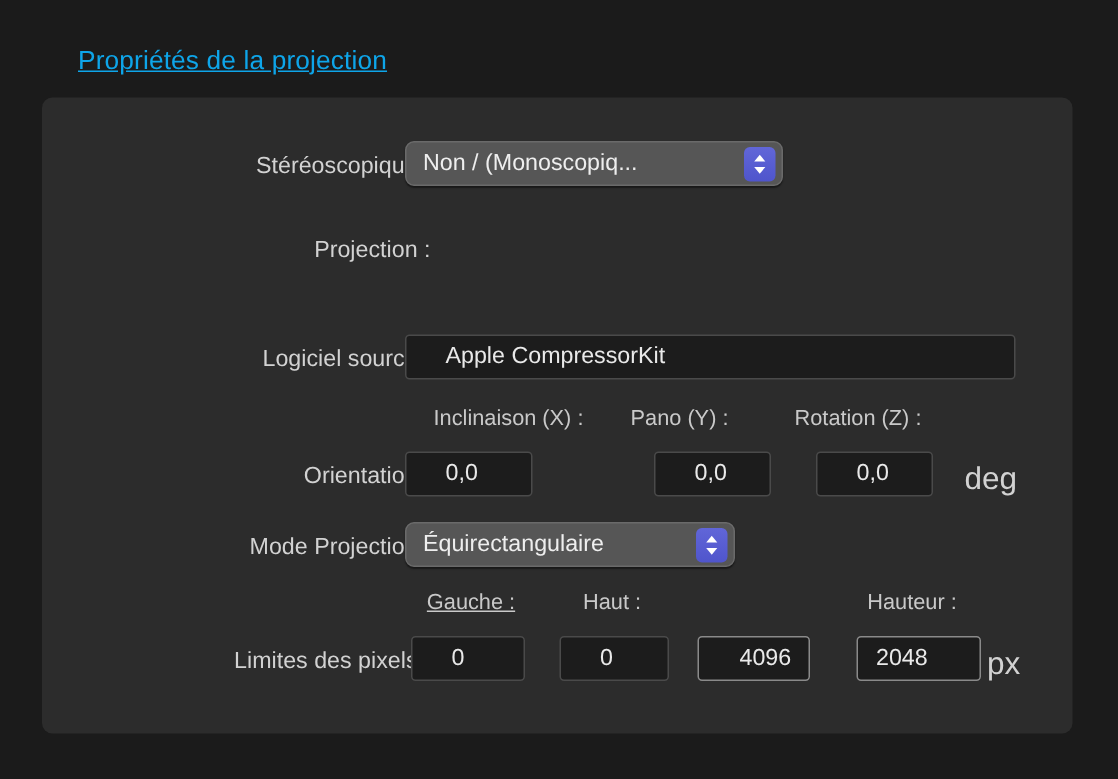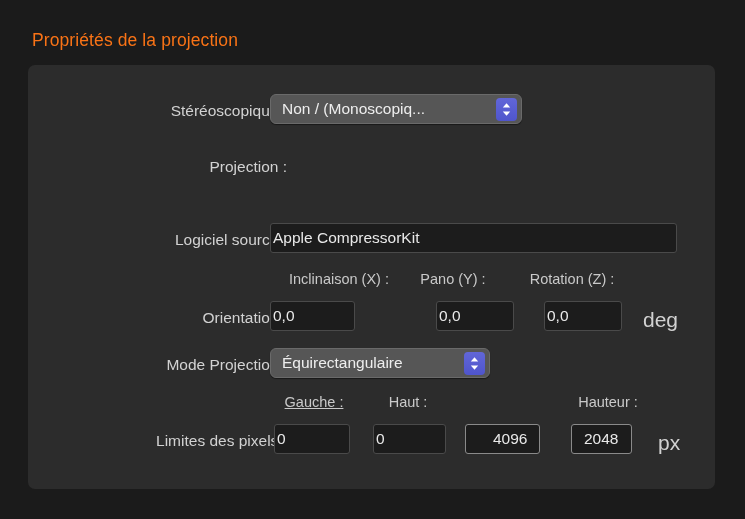--- a/index.html
+++ b/index.html
@@ -18,26 +18,27 @@
   #screen {
     position: relative;
     width: 745px;
     height: 519px;
     background: #1b1b1b;
   }
 
   
   .section-title {
     position: absolute;
-    left: 32px;
+    left: 52px;
     top: 30px;
     font-size: 17.5px;
-    color: #f97316;
+    color: #0ea5e9;
     letter-spacing: 0.1px;
     white-space: nowrap;
+    text-decoration: underline;
   }
 
   
   .panel {
     position: absolute;
     left: 28px;
     top: 65px;
     width: 687px;
     height: 424px;
     background: #2c2c2c;
@@ -107,21 +108,21 @@
   
   .field {
     position: absolute;
     height: 30px;
     background: #1c1c1c;
     border: 1px solid #4a4a4a;
     border-radius: 3px;
     box-sizing: border-box;
     display: flex;
     align-items: center;
-    padding-left: 2px;
+    padding-left: 26px;
     overflow: hidden;
   }
   .field.bright { border-color: #8a8a8a; }
   .field .field-text {
     font-size: 15.5px;
     color: #e9e9e9;
     white-space: nowrap;
   }
 
   .unit {
@@ -204,19 +205,19 @@
     </div>
     <div class="field" style="left:246px; top:359px; width:76px;">
       <span class="field-text">0</span>
     </div>
     <div class="field" style="left:345px; top:359px; width:73px;">
       <span class="field-text">0</span>
     </div>
     <div class="field bright" style="left:437px; top:359px; width:75px; padding-left:27px;">
       <span class="field-text">4096</span>
     </div>
-    <div class="field bright" style="left:543px; top:359px; width:61px; padding-left:12px;">
+    <div class="field bright" style="left:543px; top:359px; width:83px; padding-left:12px;">
       <span class="field-text">2048</span>
     </div>
     <div class="unit" style="left:630px; top:366px;text-align:center;">px</div>
 
   </div>
 </div>
 
 </body></html>

